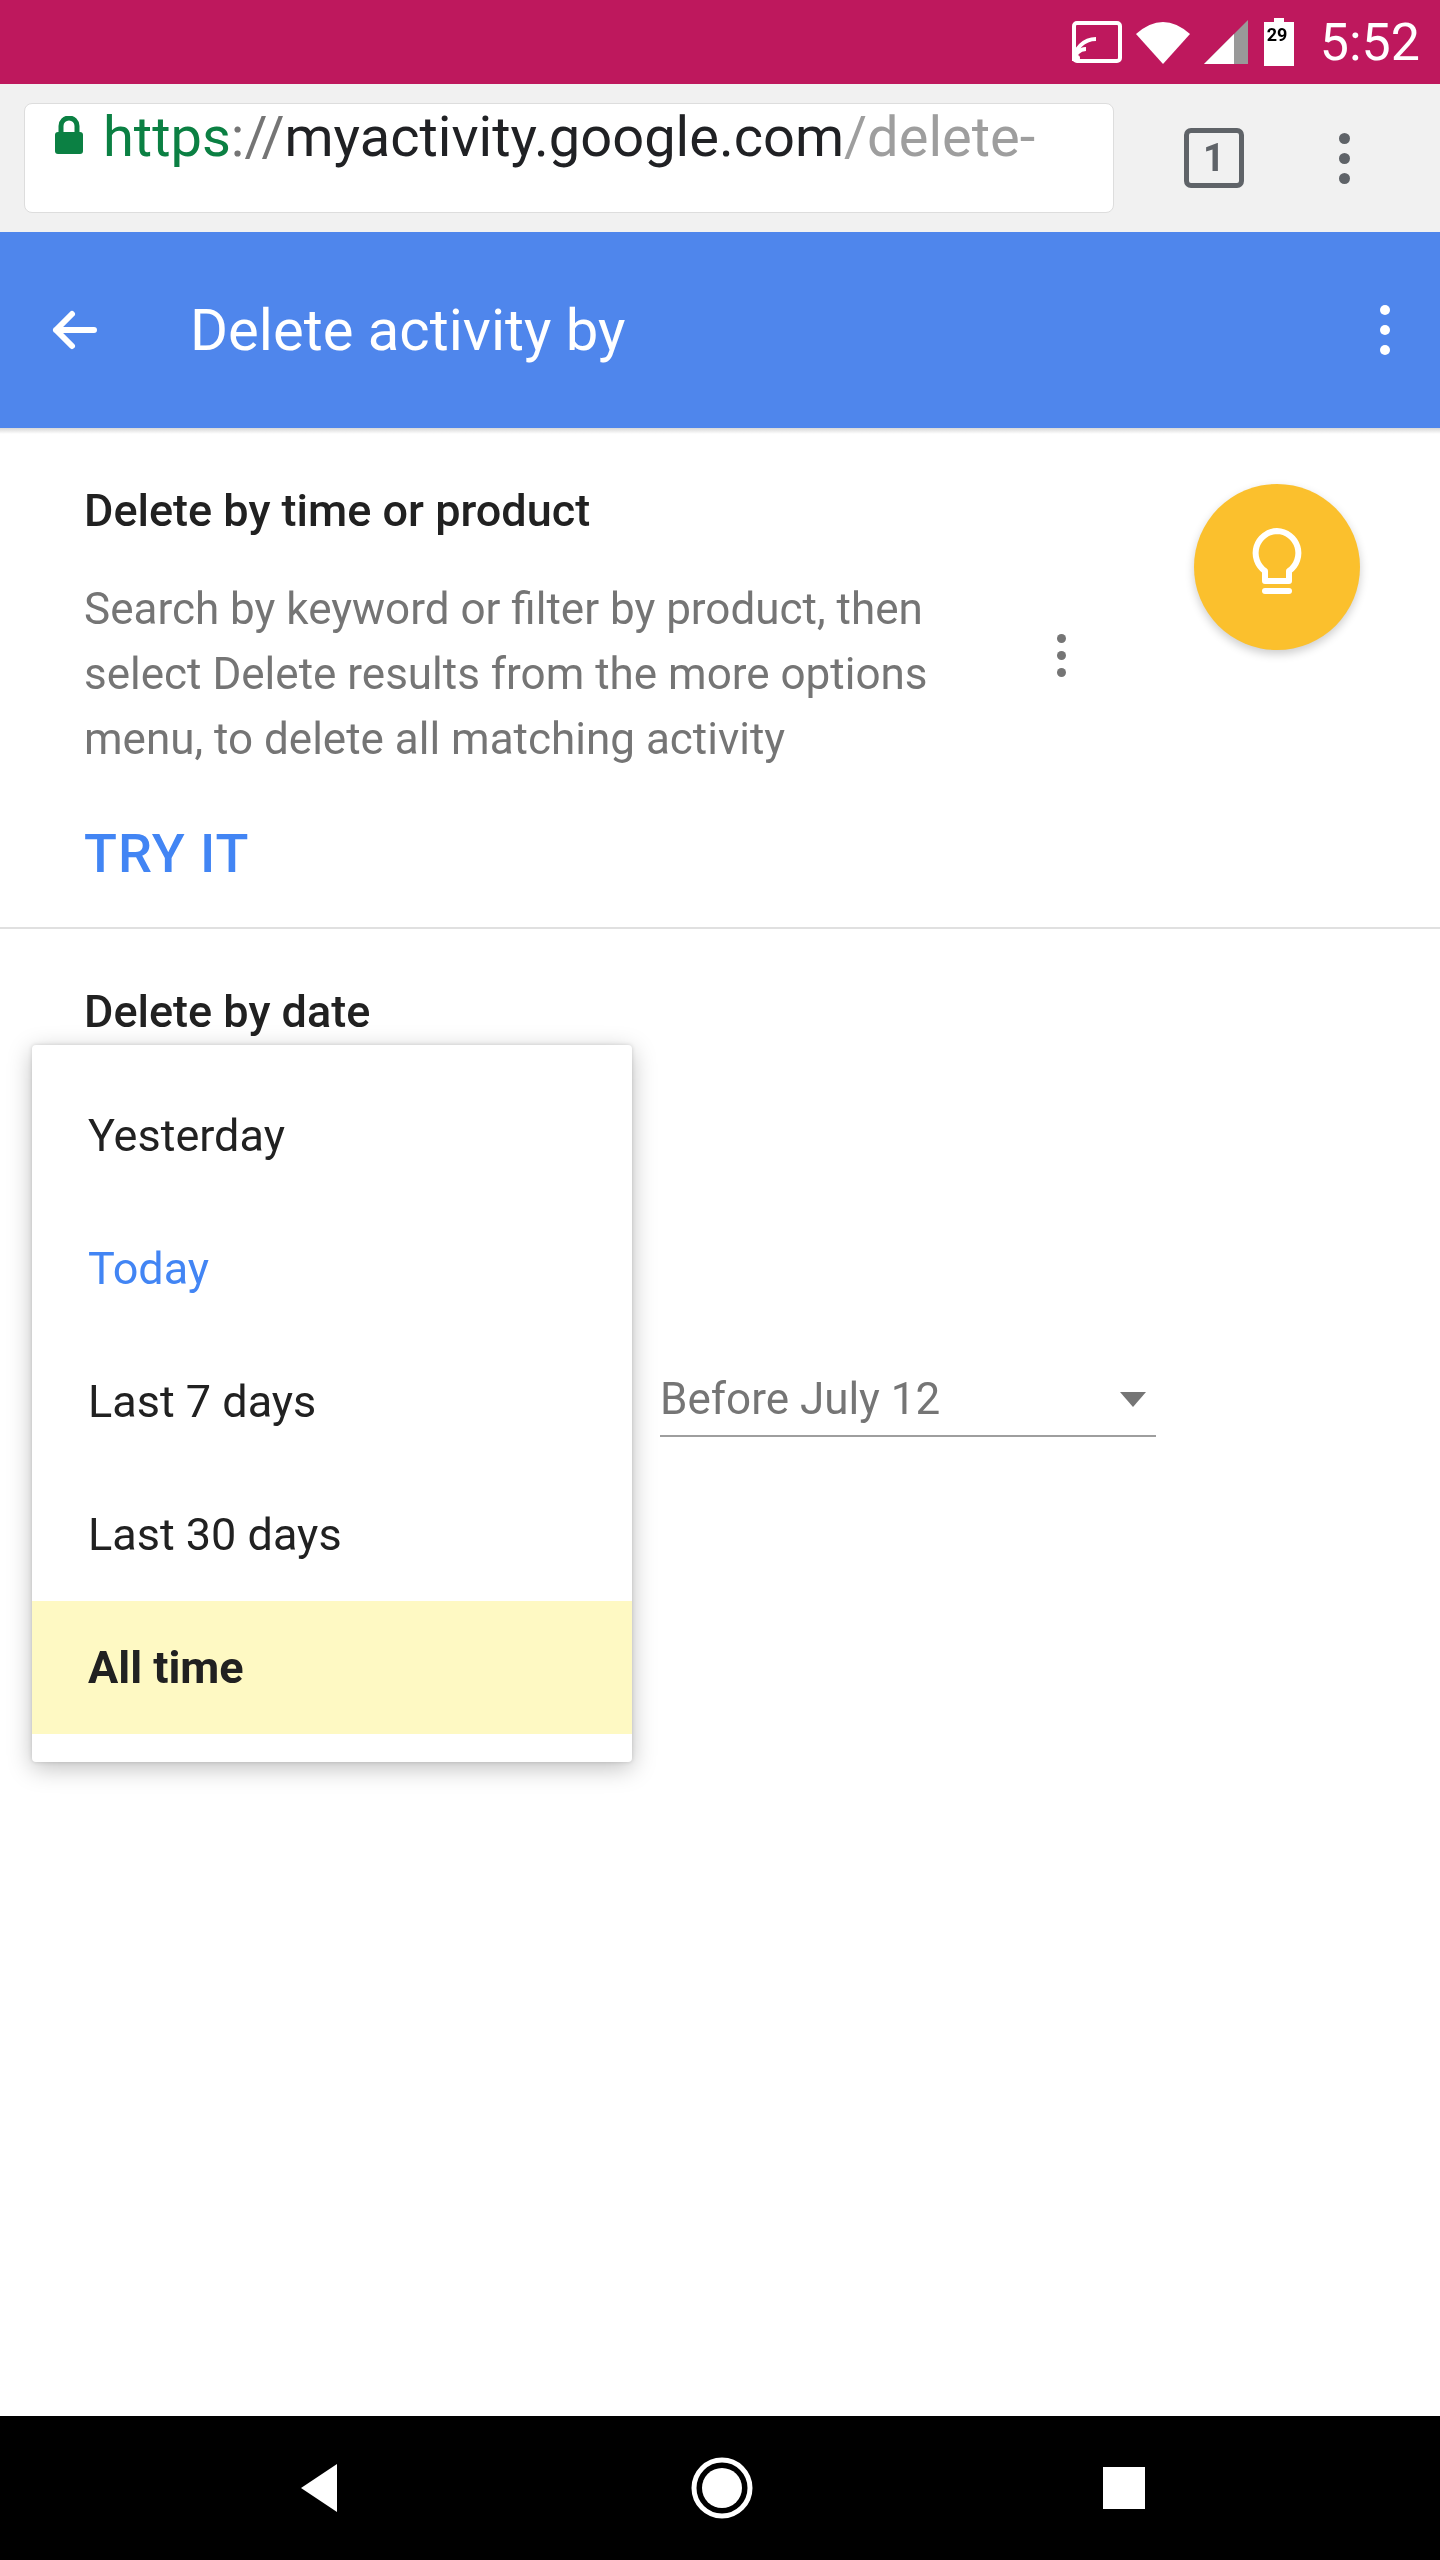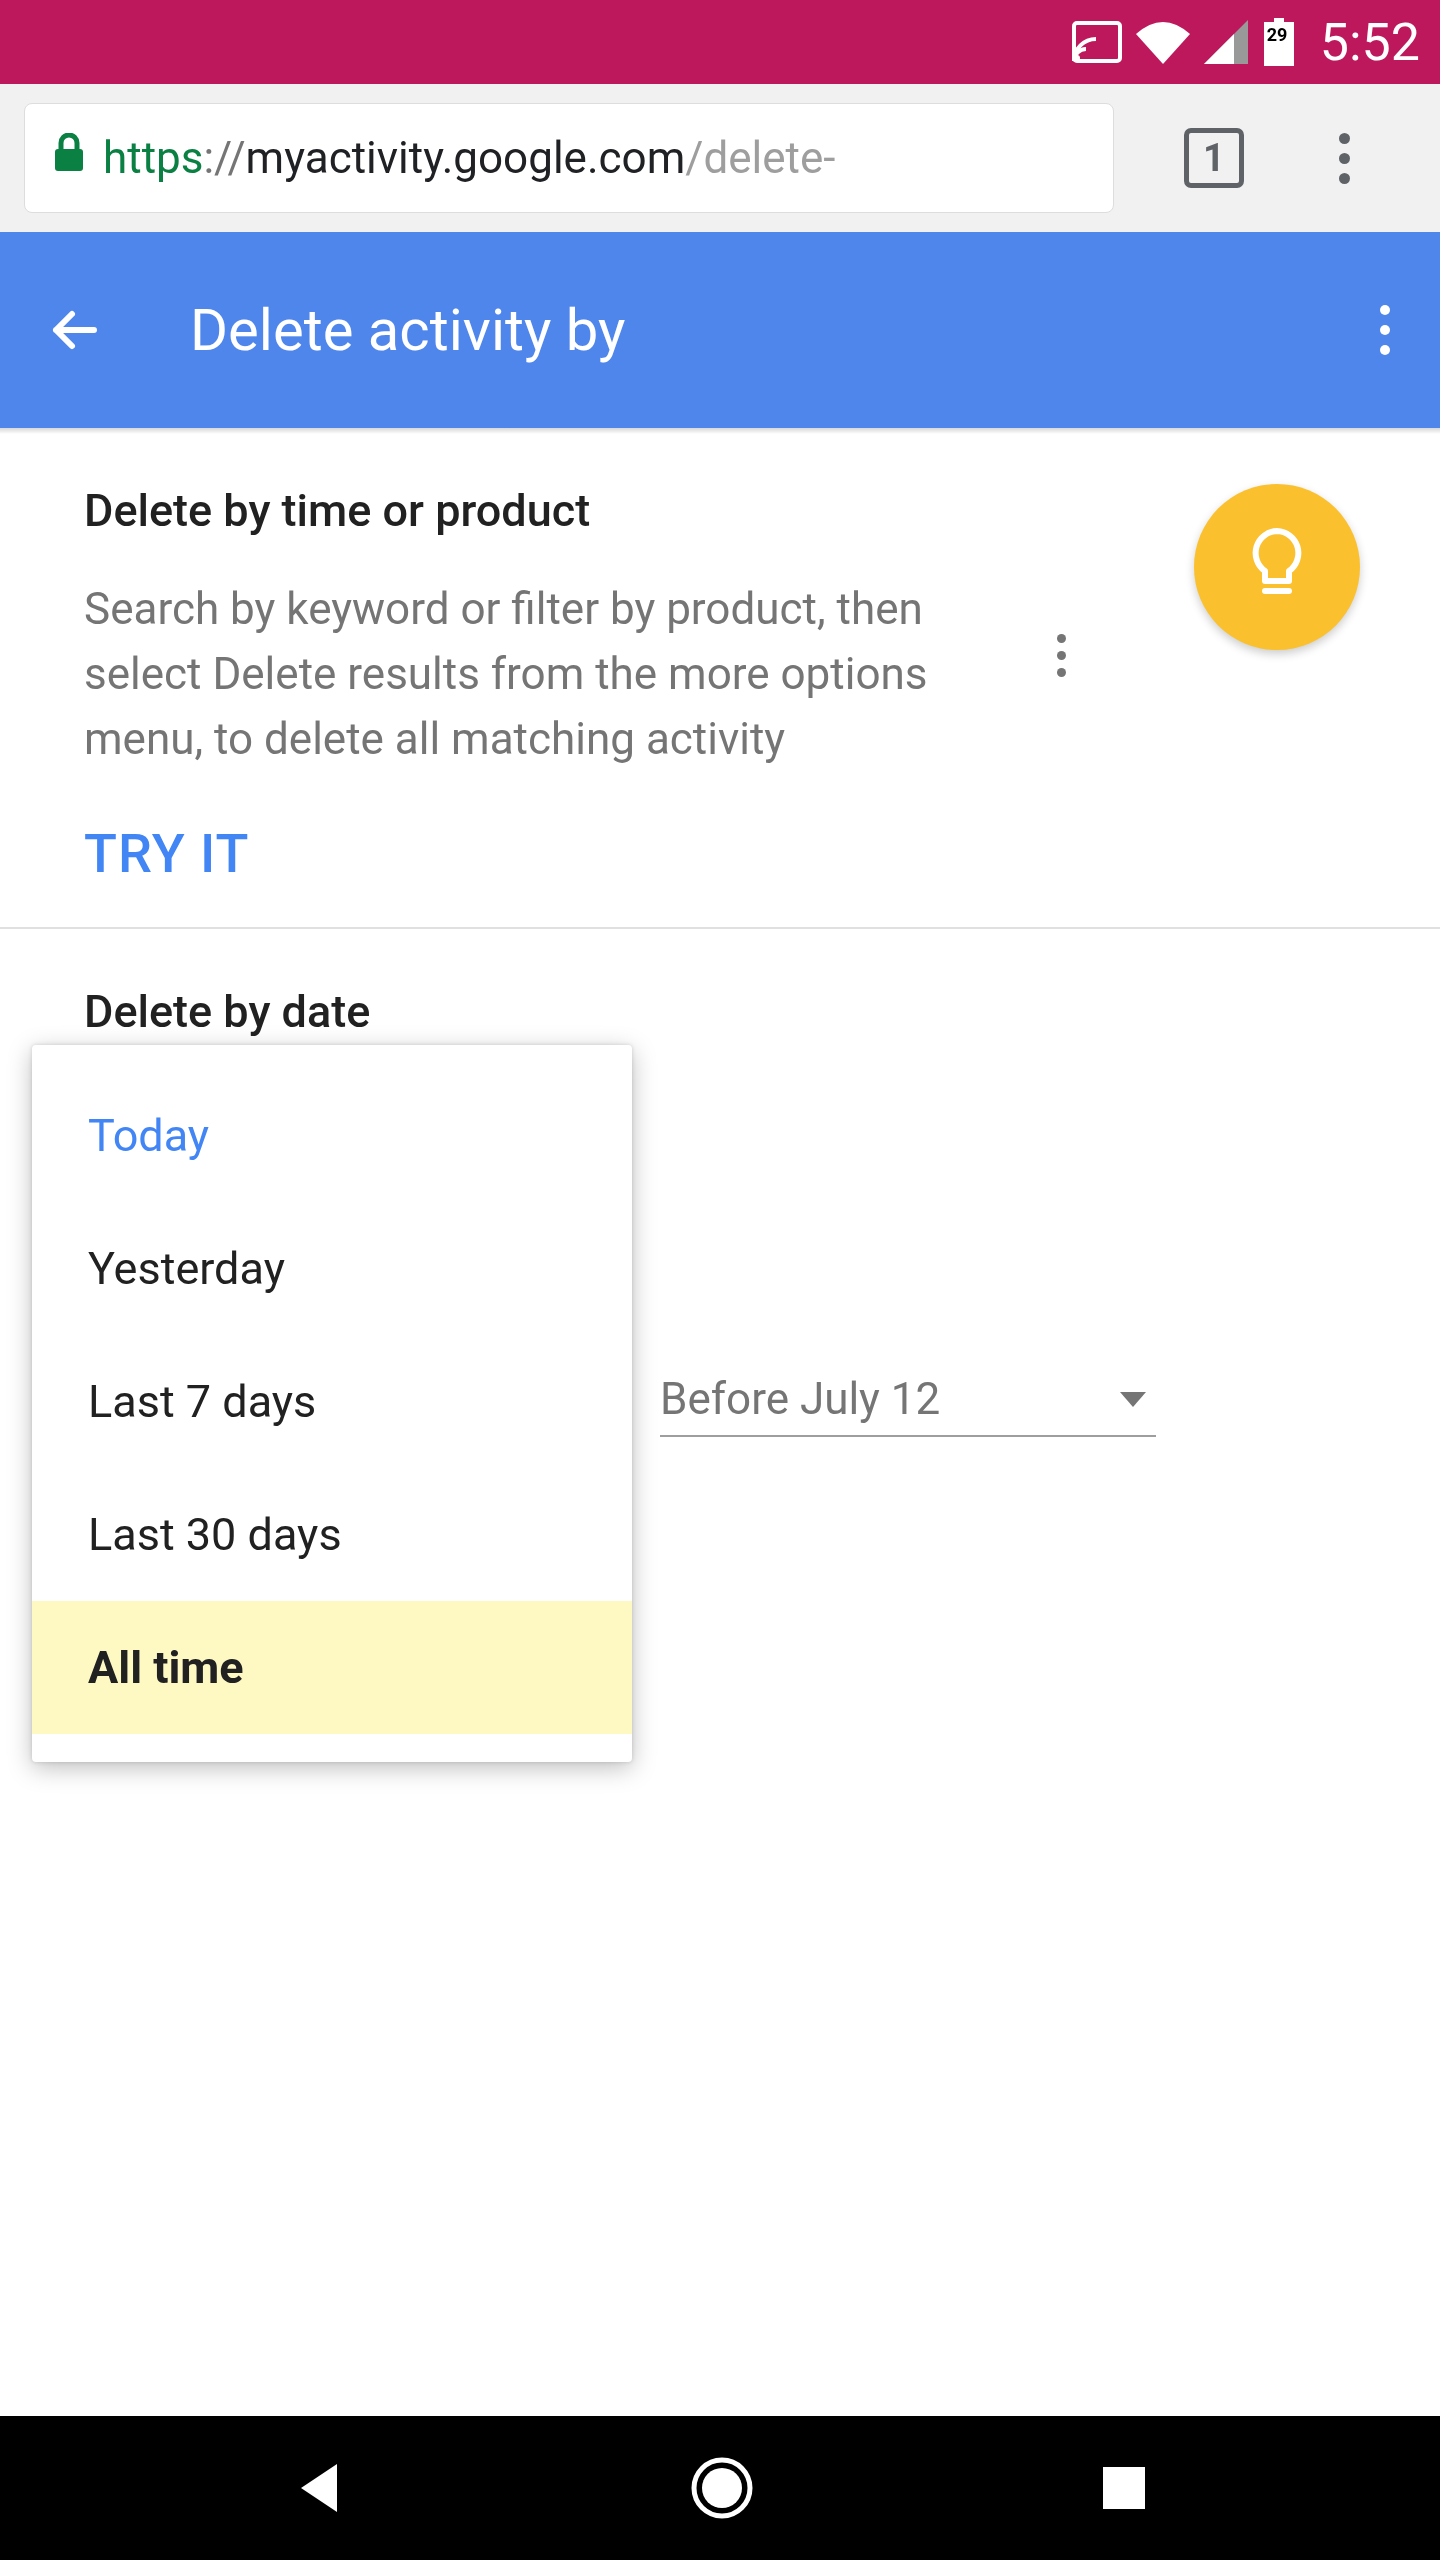--- a/index.html
+++ b/index.html
@@ -7,21 +7,21 @@
   
   
   .status-bar { background: #be185d; height: 84px; display: flex; align-items: center; justify-content: flex-end; padding: 0 20px; color: #fff; gap: 14px; }
   .status-icon { display: inline-flex; align-items: center; justify-content: center; }
   .status-time { font-size: 52px; font-weight: 400; margin-left: 10px; }
   .battery-box { position: relative; width: 34px; height: 48px; }
   .battery-text { position: absolute; top: 6px; left: 5px; font-size: 18px; font-weight: bold; color: #000; }
   
   
   .browser-chrome { background: #f1f1f1; height: 148px; display: flex; align-items: center; padding: 20px 24px; gap: 30px; }
-  .url-bar { flex: 0 0 1090px; background: #fff; border: 1px solid #ddd; border-radius: 8px; height: 110px; display: flex; align-items: center; padding: 0 28px; gap: 18px; font-size: 44px; overflow: hidden; white-space: nowrap; }
+  .url-bar { flex: 0 0 1090px; background: #fff; border: 1px solid #ddd; border-radius: 8px; height: 110px; display: flex; padding: 0 28px; gap: 18px; font-size: 56px; overflow: hidden; white-space: nowrap; }
   .url-lock { color: #0b8043; }
   .url-scheme { color: #0b8043; }
   .url-colon { color: #757575; }
   .url-host { color: #202124; }
   .url-path { color: #9e9e9e; }
   .tab-count { width: 60px; height: 60px; border: 5px solid #5f6368; border-radius: 7px; display: flex; align-items: center; justify-content: center; font-size: 38px; font-weight: bold; color: #5f6368; margin-left: 40px; }
   .chrome-menu { width: 50px; display: flex; flex-direction: column; align-items: center; gap: 9px; margin-left: 45px; }
   .chrome-menu span { width: 11px; height: 11px; background: #5f6368; border-radius: 50%; }
   
   
@@ -144,22 +144,22 @@
       </span>
     </div>
   </div>
 
   <div class="divider"></div>
 
   <div class="date-section">
     <div class="section-title">Delete by date</div>
 
     <div class="dropdown-menu">
+      <div class="dropdown-item">Yesterday</div>
       <div class="dropdown-item selected">Today</div>
-      <div class="dropdown-item">Yesterday</div>
       <div class="dropdown-item">Last 7 days</div>
       <div class="dropdown-item">Last 30 days</div>
       <div class="dropdown-item hovered">All time</div>
       <div class="dropdown-footer"></div>
     </div>
 
     <div class="before-select">
       <span class="before-select-label">Before July 12</span>
       <span class="before-select-caret"></span>
     </div>

